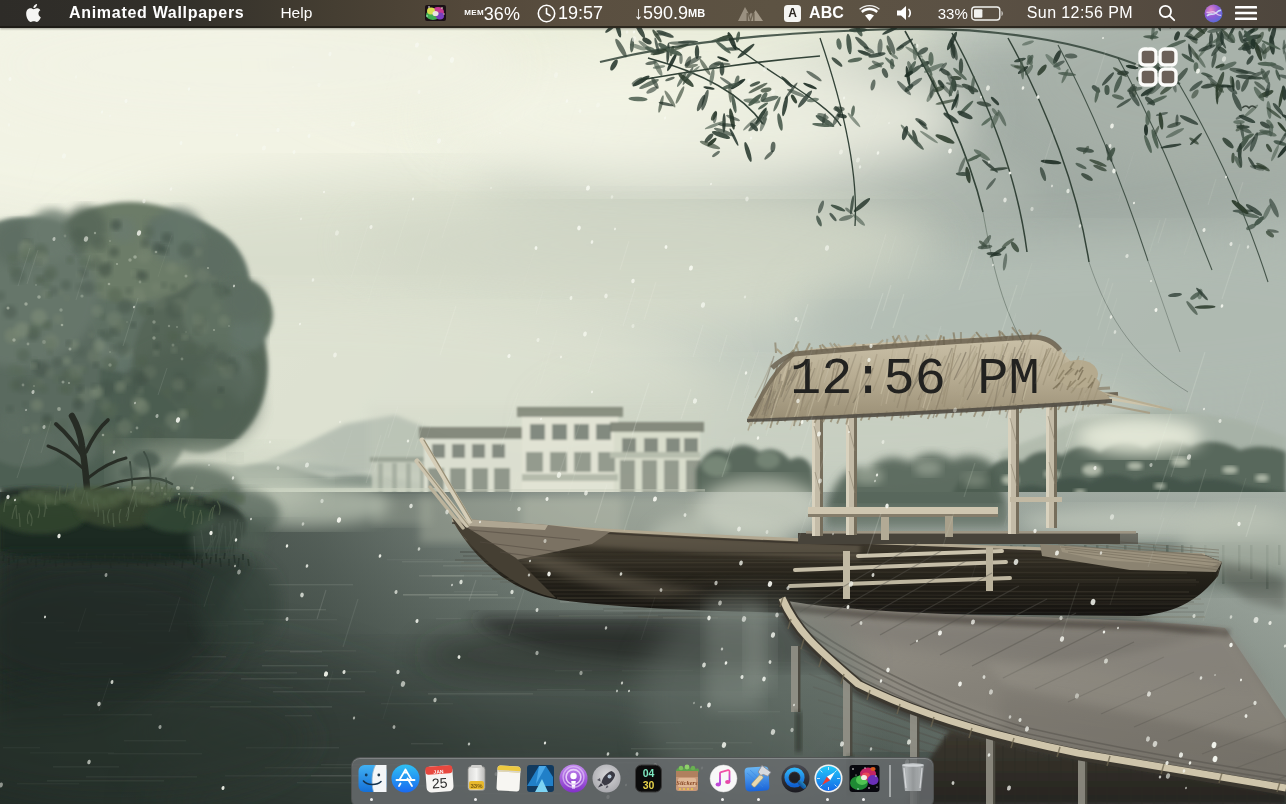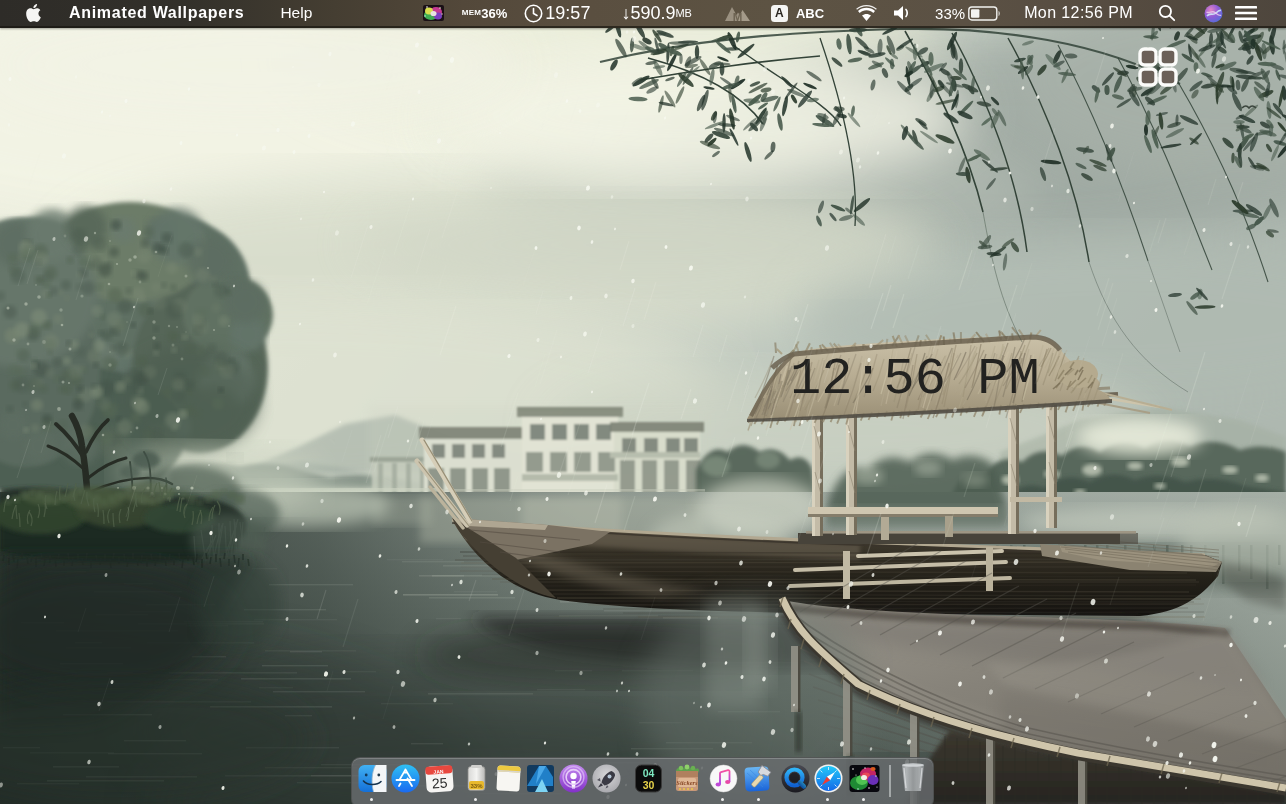--- a/index.html
+++ b/index.html
@@ -9,28 +9,28 @@
  color:#fff;display:flex;align-items:center;justify-content:space-between;font-size:15px;}
 .mleft{display:flex;align-items:center;height:28px;}
 .apple{margin-left:26px;display:flex;align-items:center;}
 .mtitle{font-weight:bold;margin-left:28px;letter-spacing:0.7px;font-size:16px;}
 .mitem{margin-left:36px;font-size:15.5px;}
 .mright{display:flex;align-items:center;height:28px;}
 .mright>span{display:flex;align-items:center;}
 .galx{margin-right:7px;}
 .mem{display:flex;flex-direction:row;align-items:center;line-height:1;margin-right:17px;margin-left:10px;}
 .memt{font-size:8px;font-weight:bold;letter-spacing:0.3px;}
-.memp{font-size:13px;font-weight:bold;margin-top:1px;}
+.memp{font-size:18px;font-weight:normal;margin-top:1px;}
 .clockic{margin-right:2px;}
 .mtime{font-size:18px;margin-right:31px;}
 .mdown{font-size:18px;margin-right:32px;}
-.unit{font-size:11px;font-weight:normal;}
+.unit{font-size:11px;font-weight:bold;}
 .mic{margin-right:20px;}
 .abox{width:17px;height:17px;background:#f5f5f3;color:#2a2620;border-radius:3.5px;font-size:12px;font-weight:bold;display:flex;align-items:center;justify-content:center;margin-right:8px;}
-.mabc{font-size:13px;font-weight:bold;margin-right:31px;}
+.mabc{font-size:16px;font-weight:bold;margin-right:14px;}
 .wifi{margin-right:16px;}
 .spk{margin-right:22px;}
 .mpct{font-size:15px;margin-right:3px;}
 .batt{margin-right:23px;}
 .mdate{font-size:16px;margin-right:25px;letter-spacing:0.4px;}
 .sp{margin-right:28px;}
 .siri{margin-right:12px;}
 .nc{margin-right:29px;}
 #dock{position:absolute;left:351px;top:757px;width:583px;height:47px;}
 .dockbg{position:absolute;left:0;top:0;right:0;height:49px;background:rgba(105,109,111,0.82);border-radius:9px;border:1px solid rgba(64,66,64,0.5);box-shadow:inset 0 1px 0 rgba(255,255,255,0.2);}
@@ -2276,21 +2276,21 @@
           </svg>
         </span>
   <span class="mpct">33%</span>
   <span class="batt">
           <svg width="33" height="15" viewBox="0 0 33 15">
             <rect x="0.8" y="1" width="28" height="13" rx="3" fill="none" stroke="#f2f2f0" stroke-width="1.4"></rect>
             <rect x="3" y="3.2" width="8.4" height="8.6" rx="1" fill="#f2f2f0"></rect>
             <path d="M30.6 5 C32 5.5 32 9.5 30.6 10 Z" fill="#f2f2f0"></path>
           </svg>
         </span>
-  <span class="mdate">Mon 12:56 PM</span>
+  <span class="mdate">Sun 12:56 PM</span>
   <span class="sp">
           <svg width="18" height="18" viewBox="0 0 18 18" fill="none" stroke="#ffffff" stroke-width="1.8" stroke-linecap="round">
             <circle cx="7.4" cy="7.4" r="5.6"></circle>
             <path d="M11.8 11.8 L16.2 16.2"></path>
           </svg>
         </span>
   <span class="siri">
           <svg width="19" height="19" viewBox="0 0 19 19">
             <defs>
               <radialGradient id="sir" cx="0.35" cy="0.3" r="0.9">

